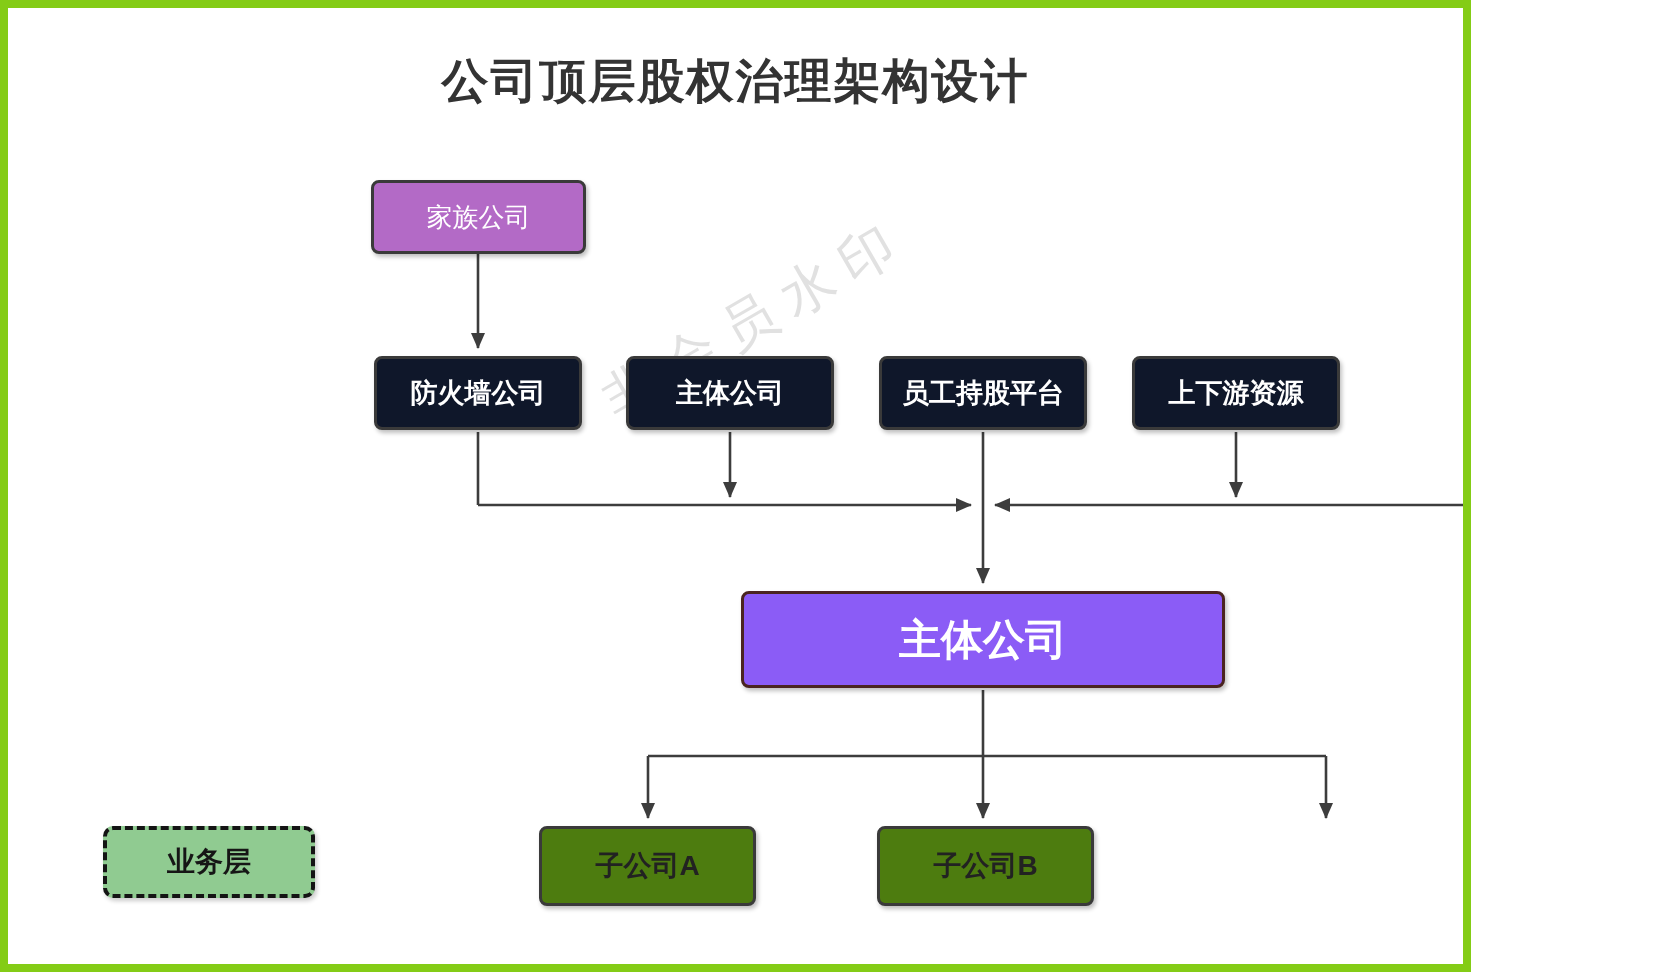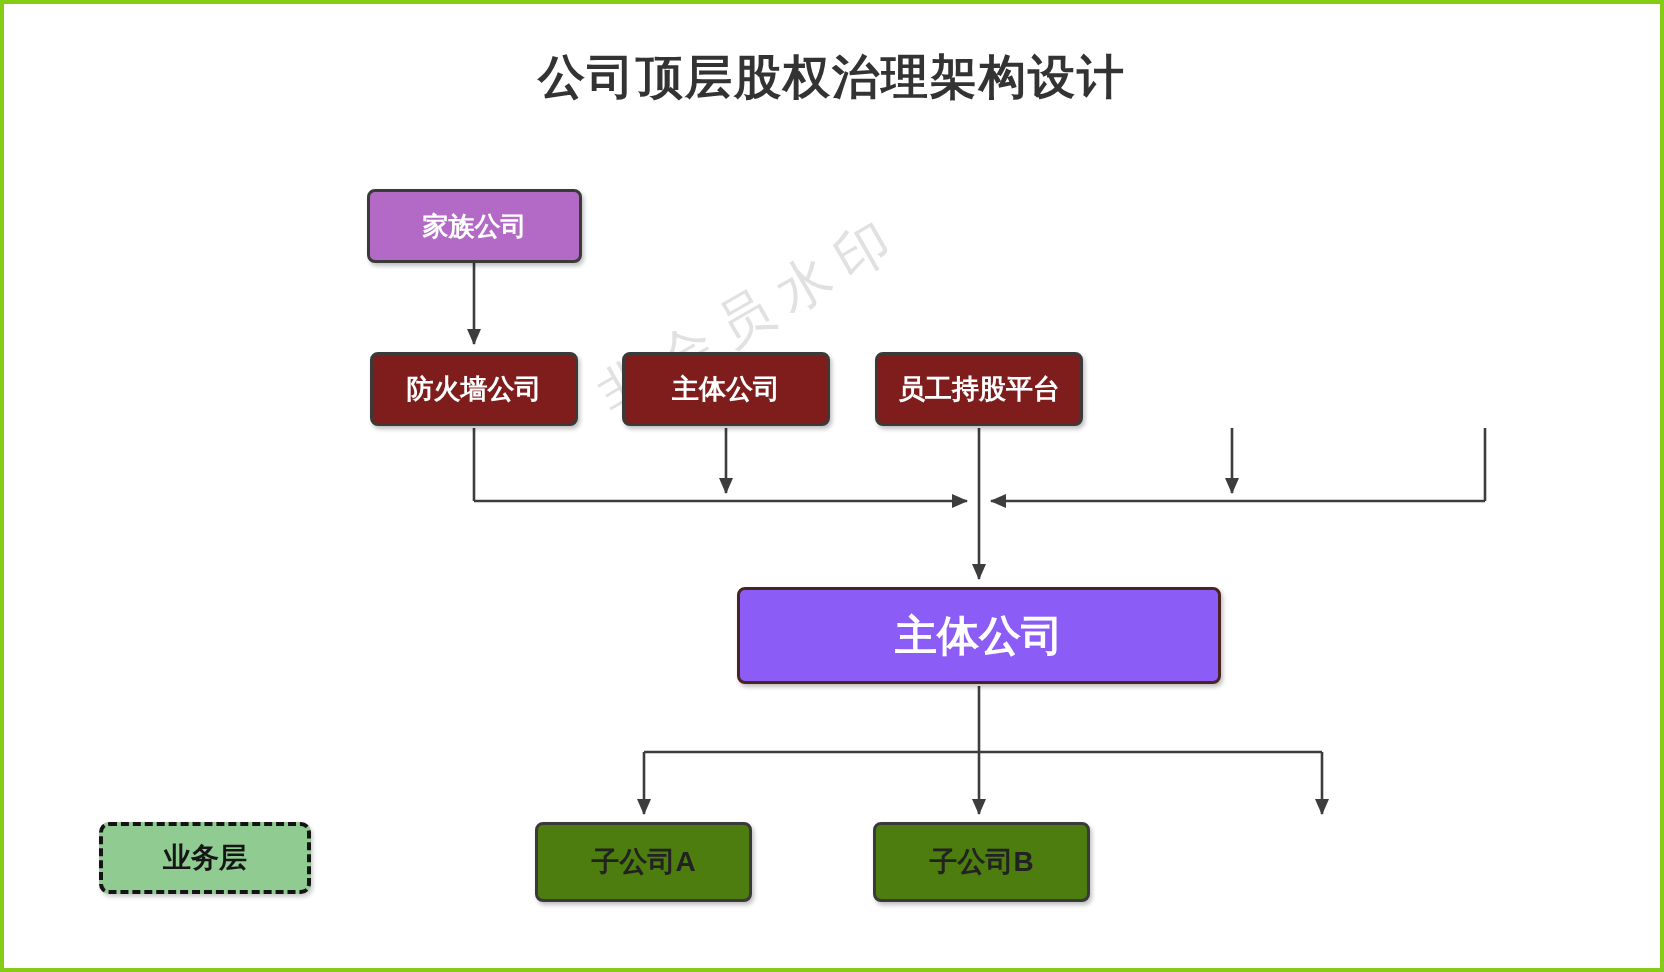--- a/index.html
+++ b/index.html
@@ -1,20 +1,20 @@
 <!DOCTYPE html>
 <html><head>
 <meta charset="utf-8">
 <style>
   html,body{margin:0;padding:0;background:#ffffff;}
   .canvas{
     position:relative;
-    width:1664px;height:972px;
+    width:1471px;height:972px;
     box-sizing:border-box;
-    border:4px solid #84cc16;
+    border:8px solid #84cc16;
     background:#ffffff;
     font-family:"Liberation Sans","DejaVu Sans",sans-serif;
     overflow:hidden;
   }
   .title{
     position:absolute;left:0;top:42px;width:100%;
     text-align:center;
     font-size:47px;font-weight:700;color:#333333;
     letter-spacing:2px;
   }
@@ -29,26 +29,26 @@
     position:absolute;
     display:flex;align-items:center;justify-content:center;
     box-sizing:border-box;
     border:3px solid #3a3a3a;
     border-radius:8px;
     box-shadow:2px 3px 4px rgba(0,0,0,0.25);
     text-align:center;
     white-space:nowrap;
   }
   .node.family{
-    left:363px;top:185px;width:215px;height:74px;
-    background:#b36ac6;color:#ffffff;font-size:26px;font-weight:700;
+    left:363px;top:172px;width:215px;height:74px;
+    background:#b36ac6;color:#ffffff;font-size:26px;font-weight:400;
   }
   .node.blue{
     top:348px;width:208px;height:74px;
-    background:#7f1d1d;color:#ffffff;font-size:27px;font-weight:700;
+    background:#0f172a;color:#ffffff;font-size:27px;font-weight:700;
   }
   .node.layer{
     left:95px;width:212px;height:72px;
     background:#90cb91;color:#161616;font-size:28px;font-weight:700;
     border:4px dashed #141414;border-radius:10px;
     box-shadow:2px 3px 4px rgba(0,0,0,0.2);
   }
   .node.main{
     left:733px;top:583px;width:484px;height:97px;
     background:#8b5cf6;color:#ffffff;font-size:42px;font-weight:700;
@@ -98,19 +98,20 @@
     </g>
   </svg>
 
   <div class="node layer" style="top:818px">业务层</div>
 
   <div class="node family">家族公司</div>
 
   <div class="node blue" style="left:366px">防火墙公司</div>
   <div class="node blue" style="left:618px">主体公司</div>
   <div class="node blue" style="left:871px">员工持股平台</div>
+  <div class="node blue" style="left:1124px">上下游资源</div>
 
   <div class="node main">主体公司</div>
 
   <div class="node pink" style="left:531px">子公司A</div>
   <div class="node pink" style="left:869px">子公司B</div>
 
 </div>
 
 </body></html>

